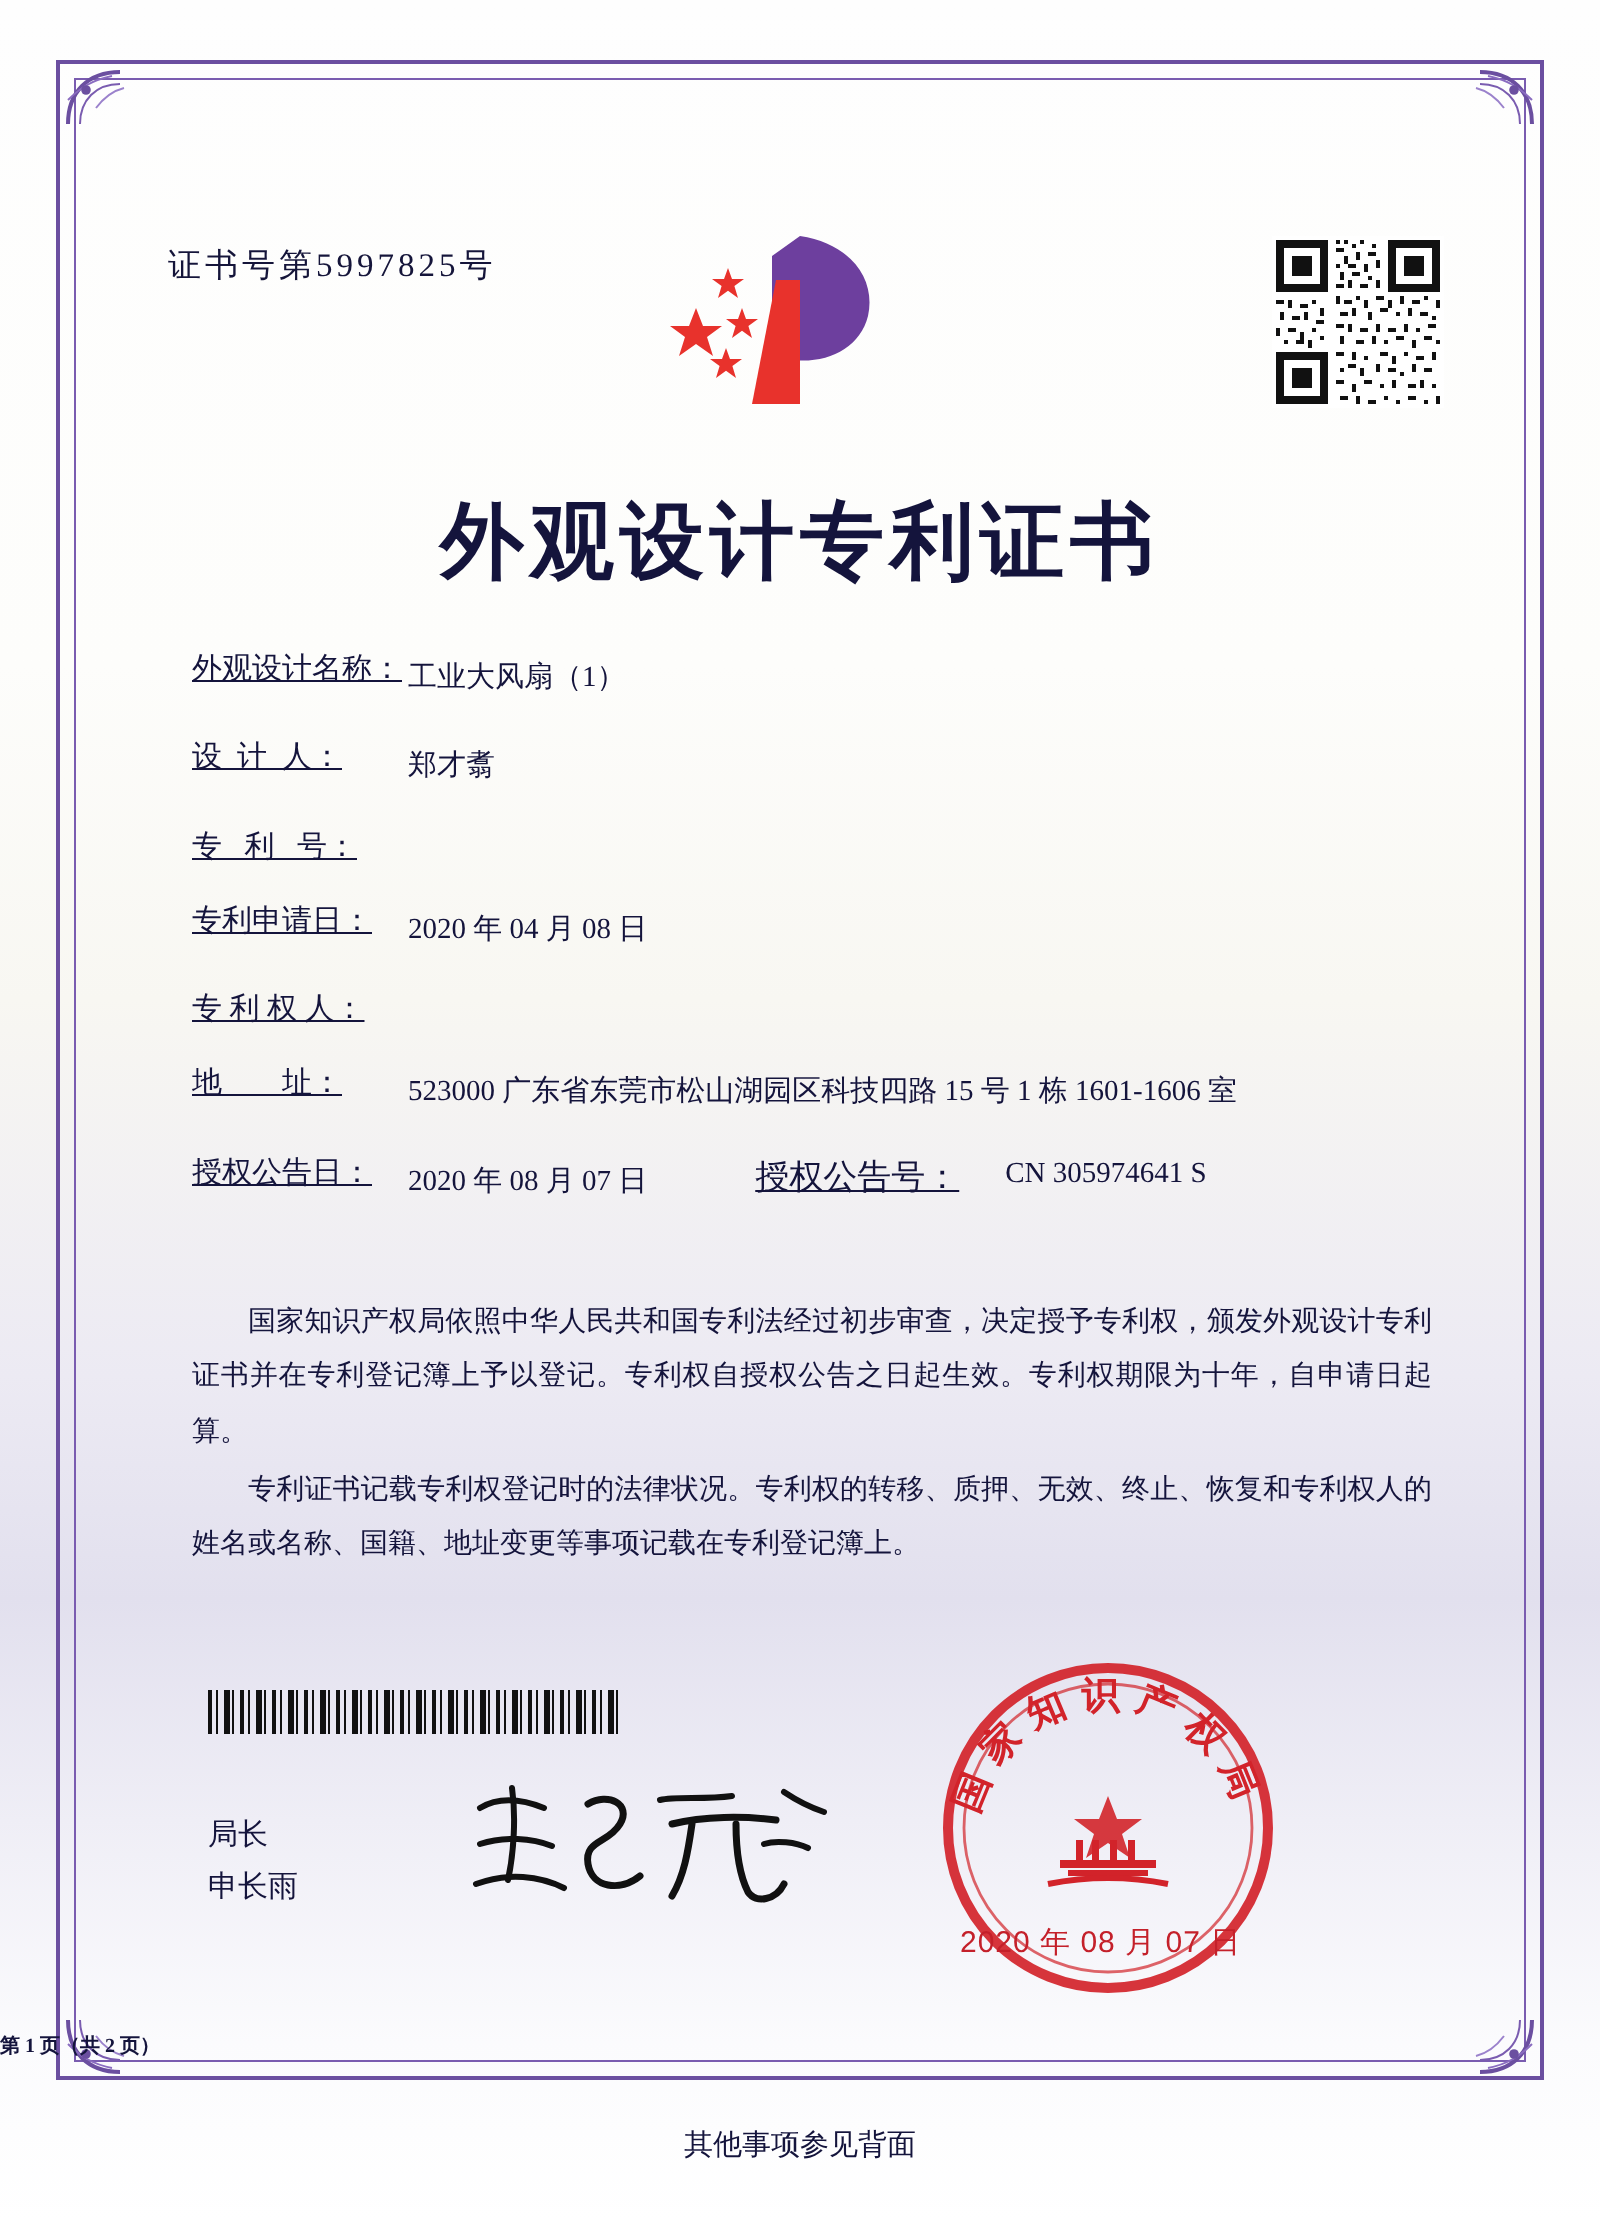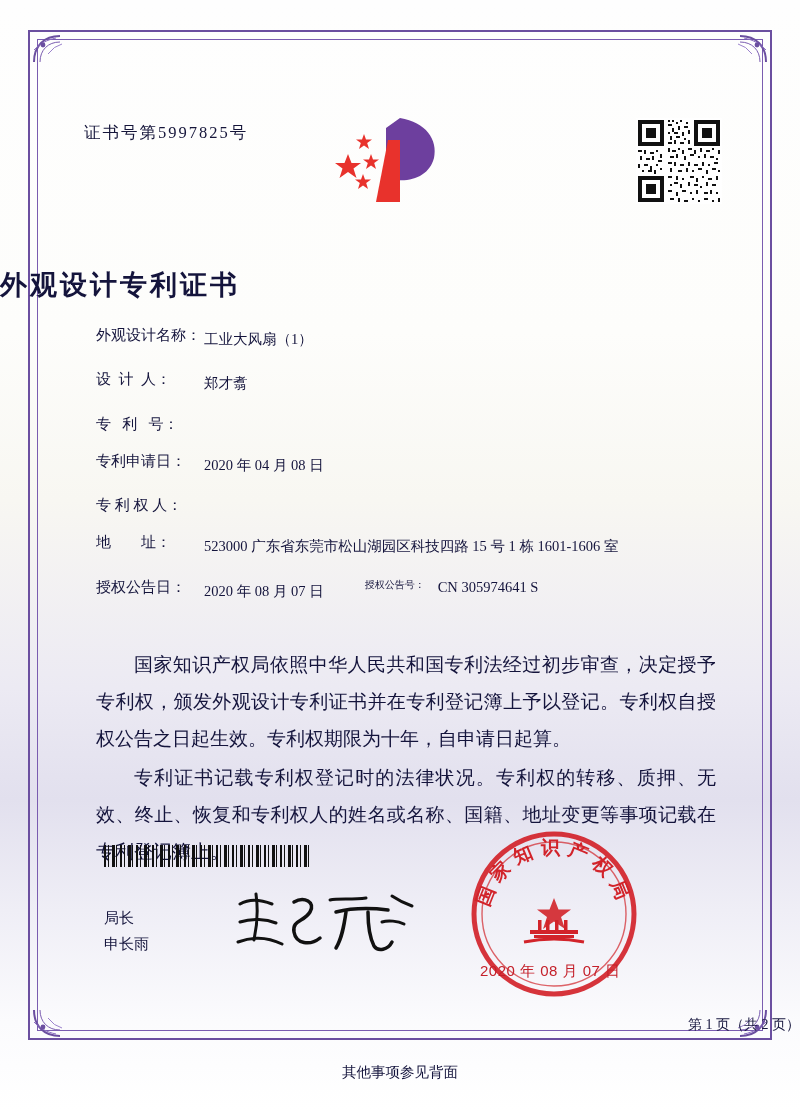--- a/index.html
+++ b/index.html
@@ -93,27 +93,26 @@
     width: 86px;
     height: 86px;
   }
 
   
   .doc-title {
     position: absolute;
     left: 0;
     right: 0;
     top: 243px;
-    text-align: left;
-    font-size: 27px;
+    text-align: center;
+    font-size: 42px;
     font-weight: bold;
     letter-spacing: 3px;
     font-family: "DejaVu Sans", "Liberation Sans", sans-serif;
     color: #14143c;
-    margin-top: 24px;
   }
 
   
   .fields {
     position: absolute;
     left: 96px;
     top: 328px;
     width: 620px;
     font-size: 15px;
     line-height: 1;
@@ -123,49 +122,50 @@
     display: flex;
     align-items: flex-start;
     margin-bottom: 22px;
     position: relative;
   }
   .field-label {
     width: 108px;
     flex: 0 0 108px;
     white-space: pre;
     font-size: 15px;
+    text-decoration: underline;
   }
   .field-value {
     flex: 1;
     font-size: 14.5px;
     line-height: 1.55;
     word-break: break-all;
   }
   .field-row.inline-two .field-value { flex: 0 0 auto; }
   .field-label2 {
-    margin-left: 41px;
+    margin-left: 54px;
     white-space: pre;
-    font-size: 10px;
+    font-size: 17px;
+    text-decoration: underline;
   }
   .field-value2 {
-    margin-left: 13px;
+    margin-left: 23px;
     font-size: 14.5px;
   }
 
   
   .body-text {
     position: absolute;
     left: 96px;
     top: 648px;
     width: 620px;
-    font-size: 19px;
+    font-size: 14px;
     line-height: 1.95;
     color: #14143c;
     text-align: justify;
-    font-family: Liberation Mono, monospace;
   }
   .body-text p {
     margin: 0 0 2px 0;
     text-indent: 2em;
   }
 
   
   .barcode {
     position: absolute;
     left: 104px;
@@ -219,23 +219,24 @@
     letter-spacing: 0.5px;
     font-family: "Liberation Sans", sans-serif;
   }
 
   
   .page-no {
     position: absolute;
     left: 0;
     right: 0;
     top: 1016px;
-    text-align: right;
-    font-size: 14px;
+    text-align: left;
+    font-size: 10px;
     color: #14143c;
+    font-weight: bold;
   }
   .footer-note {
     position: absolute;
     left: 0;
     right: 0;
     top: 1063px;
     text-align: center;
     font-size: 14.5px;
     color: #14143c;
   }

